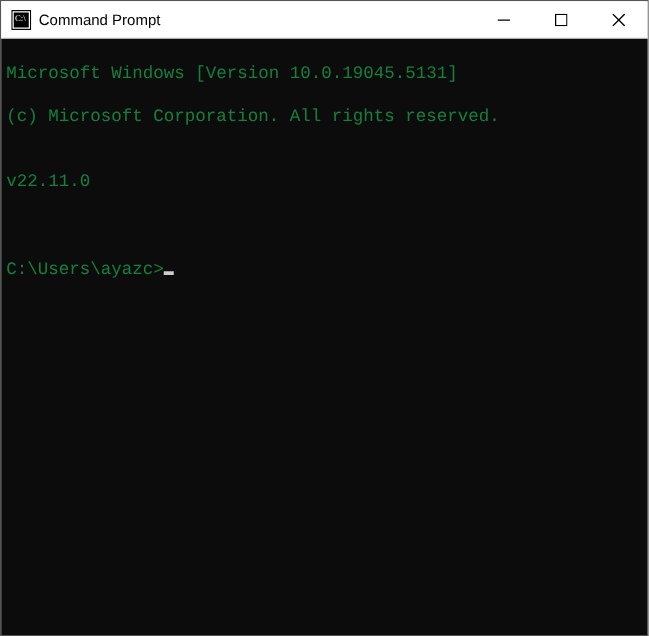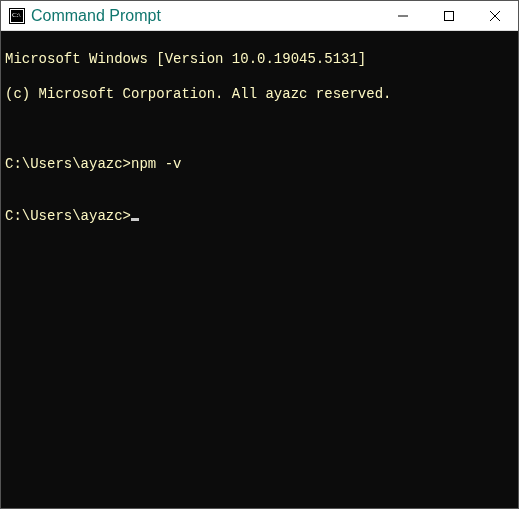--- a/index.html
+++ b/index.html
@@ -36,22 +36,22 @@
       margin-right: 6px;
       display: flex;
       align-items: center;
       justify-content: center;
     }
     .titlebar-icon svg {
       width: 16px;
       height: 16px;
     }
     .titlebar-title {
-      font-size: 16px;
-      color: #0f766e;
+      font-size: 12px;
+      color: #000000;
       flex: 1;
     }
     .window-controls {
       display: flex;
       height: 100%;
     }
     .win-btn {
       width: 46px;
       height: 100%;
       display: flex;
@@ -59,21 +59,21 @@
       justify-content: center;
       font-size: 10px;
       color: #000;
       background: transparent;
       border: none;
       cursor: pointer;
     }
     .terminal {
       flex: 1;
       background: #0c0c0c;
-      color: #fef9c3;
+      color: #15803d;
       font-family: Consolas, 'Courier New', monospace;
       font-size: 14px;
       line-height: 1.25;
       padding: 2px 4px;
       overflow: hidden;
       white-space: pre;
     }
     .term-line {
       white-space: pre-wrap;
       word-break: break-all;
@@ -119,20 +119,20 @@
       <button class="win-btn close">
         <svg width="10" height="10" viewBox="0 0 10 10">
             <line x1="0" y1="0" x2="10" y2="10" stroke="#000" stroke-width="1"></line>
             <line x1="10" y1="0" x2="0" y2="10" stroke="#000" stroke-width="1"></line>
           </svg>
       </button>
     </div>
   </div>
   <div class="terminal">
 <div class="term-line">Microsoft Windows [Version 10.0.19045.5131]</div>
-<div class="term-line">(c) Microsoft Corporation. All ayazc reserved.</div>
+<div class="term-line">(c) Microsoft Corporation. All rights reserved.</div>
 <div class="term-line"></div>
+<div class="term-line">v22.11.0</div>
 <div class="term-line"></div>
-<div class="term-line"><span>C:\Users\ayazc&gt;</span><span>npm -v</span></div>
 <div class="term-line"></div>
 <div class="term-line"><span>C:\Users\ayazc&gt;</span><span class="cursor"></span></div>
   </div>
 </div>
 
 </body></html>

